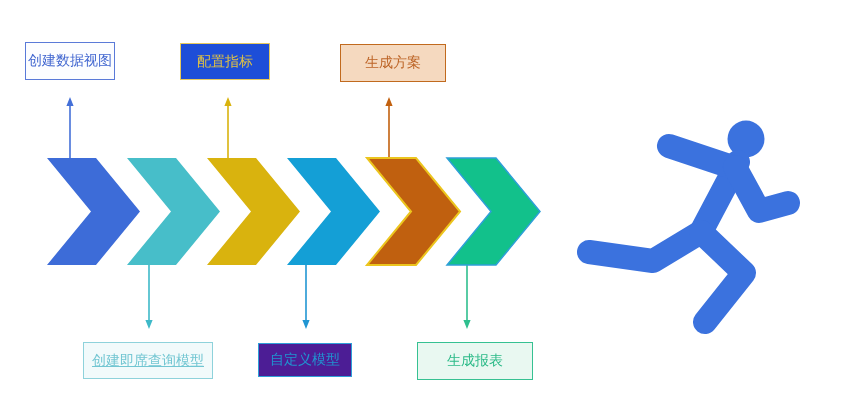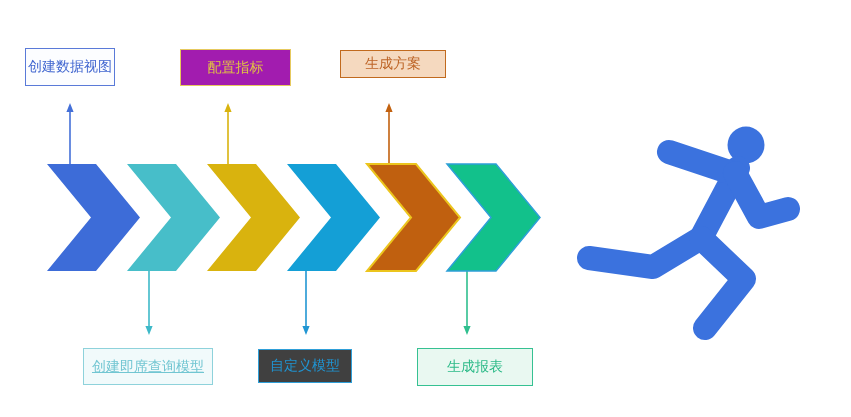--- a/index.html
+++ b/index.html
@@ -1,32 +1,32 @@
 <!DOCTYPE html>
 <html><head>
 <meta charset="utf-8">
 <style>
   html,body{margin:0;padding:0;}
   body{
     width:851px;height:417px;position:relative;overflow:hidden;
     background:#ffffff;
     font-family:"Liberation Sans","DejaVu Sans",sans-serif;
   }
-  .stage{position:absolute;inset:0;margin-top:6px;}
+  .stage{position:absolute;inset:0;}
   
   .lbl{
     position:absolute;display:flex;align-items:center;justify-content:center;
     font-size:14px;box-sizing:border-box;border:1px solid transparent;
     white-space:nowrap;
   }
   .lbl-t1{left:25px;top:42px;width:90px;height:38px;border-color:#5a7ad8;background:#fcfdff;color:#4267d0;}
-  .lbl-t2{left:180px;top:43px;width:111px;height:37px;border-color:#e6c95e;background:#a21caf;color:#e0c243;}
-  .lbl-t3{left:340px;top:44px;width:106px;height:28px;border-color:#c16a1e;background:#f5d9bf;color:#bd6426;}
+  .lbl-t2{left:180px;top:43px;width:90px;height:37px;border-color:#e6c95e;background:#1d4ed8;color:#e0c243;}
+  .lbl-t3{left:340px;top:44px;width:106px;height:38px;border-color:#c16a1e;background:#f5d9bf;color:#bd6426;}
   .lbl-b1{left:83px;top:342px;width:130px;height:37px;border-color:#8ed2db;background:#f1fafb;color:#72c6d2;text-decoration:underline;}
-  .lbl-b2{left:258px;top:343px;width:94px;height:34px;border-color:#2f9fd8;background:#404040;color:#2093d0;}
+  .lbl-b2{left:258px;top:343px;width:94px;height:34px;border-color:#2f9fd8;background:#4c1d95;color:#2093d0;}
   .lbl-b3{left:417px;top:342px;width:116px;height:38px;border-color:#36c192;background:#e9f8f1;color:#2cba88;}
   svg{position:absolute;overflow:visible;display:block;}
   .chev{width:93px;height:107px;top:158px;}
   .chev.c1{left:47px;}
   .chev.c2{left:127px;}
   .chev.c3{left:207px;}
   .chev.c4{left:287px;}
   .chev.c5{left:367px;}
   .chev.c6{left:447px;}
   .chev.c5 polygon{stroke:#ecc51d;stroke-width:2;}

